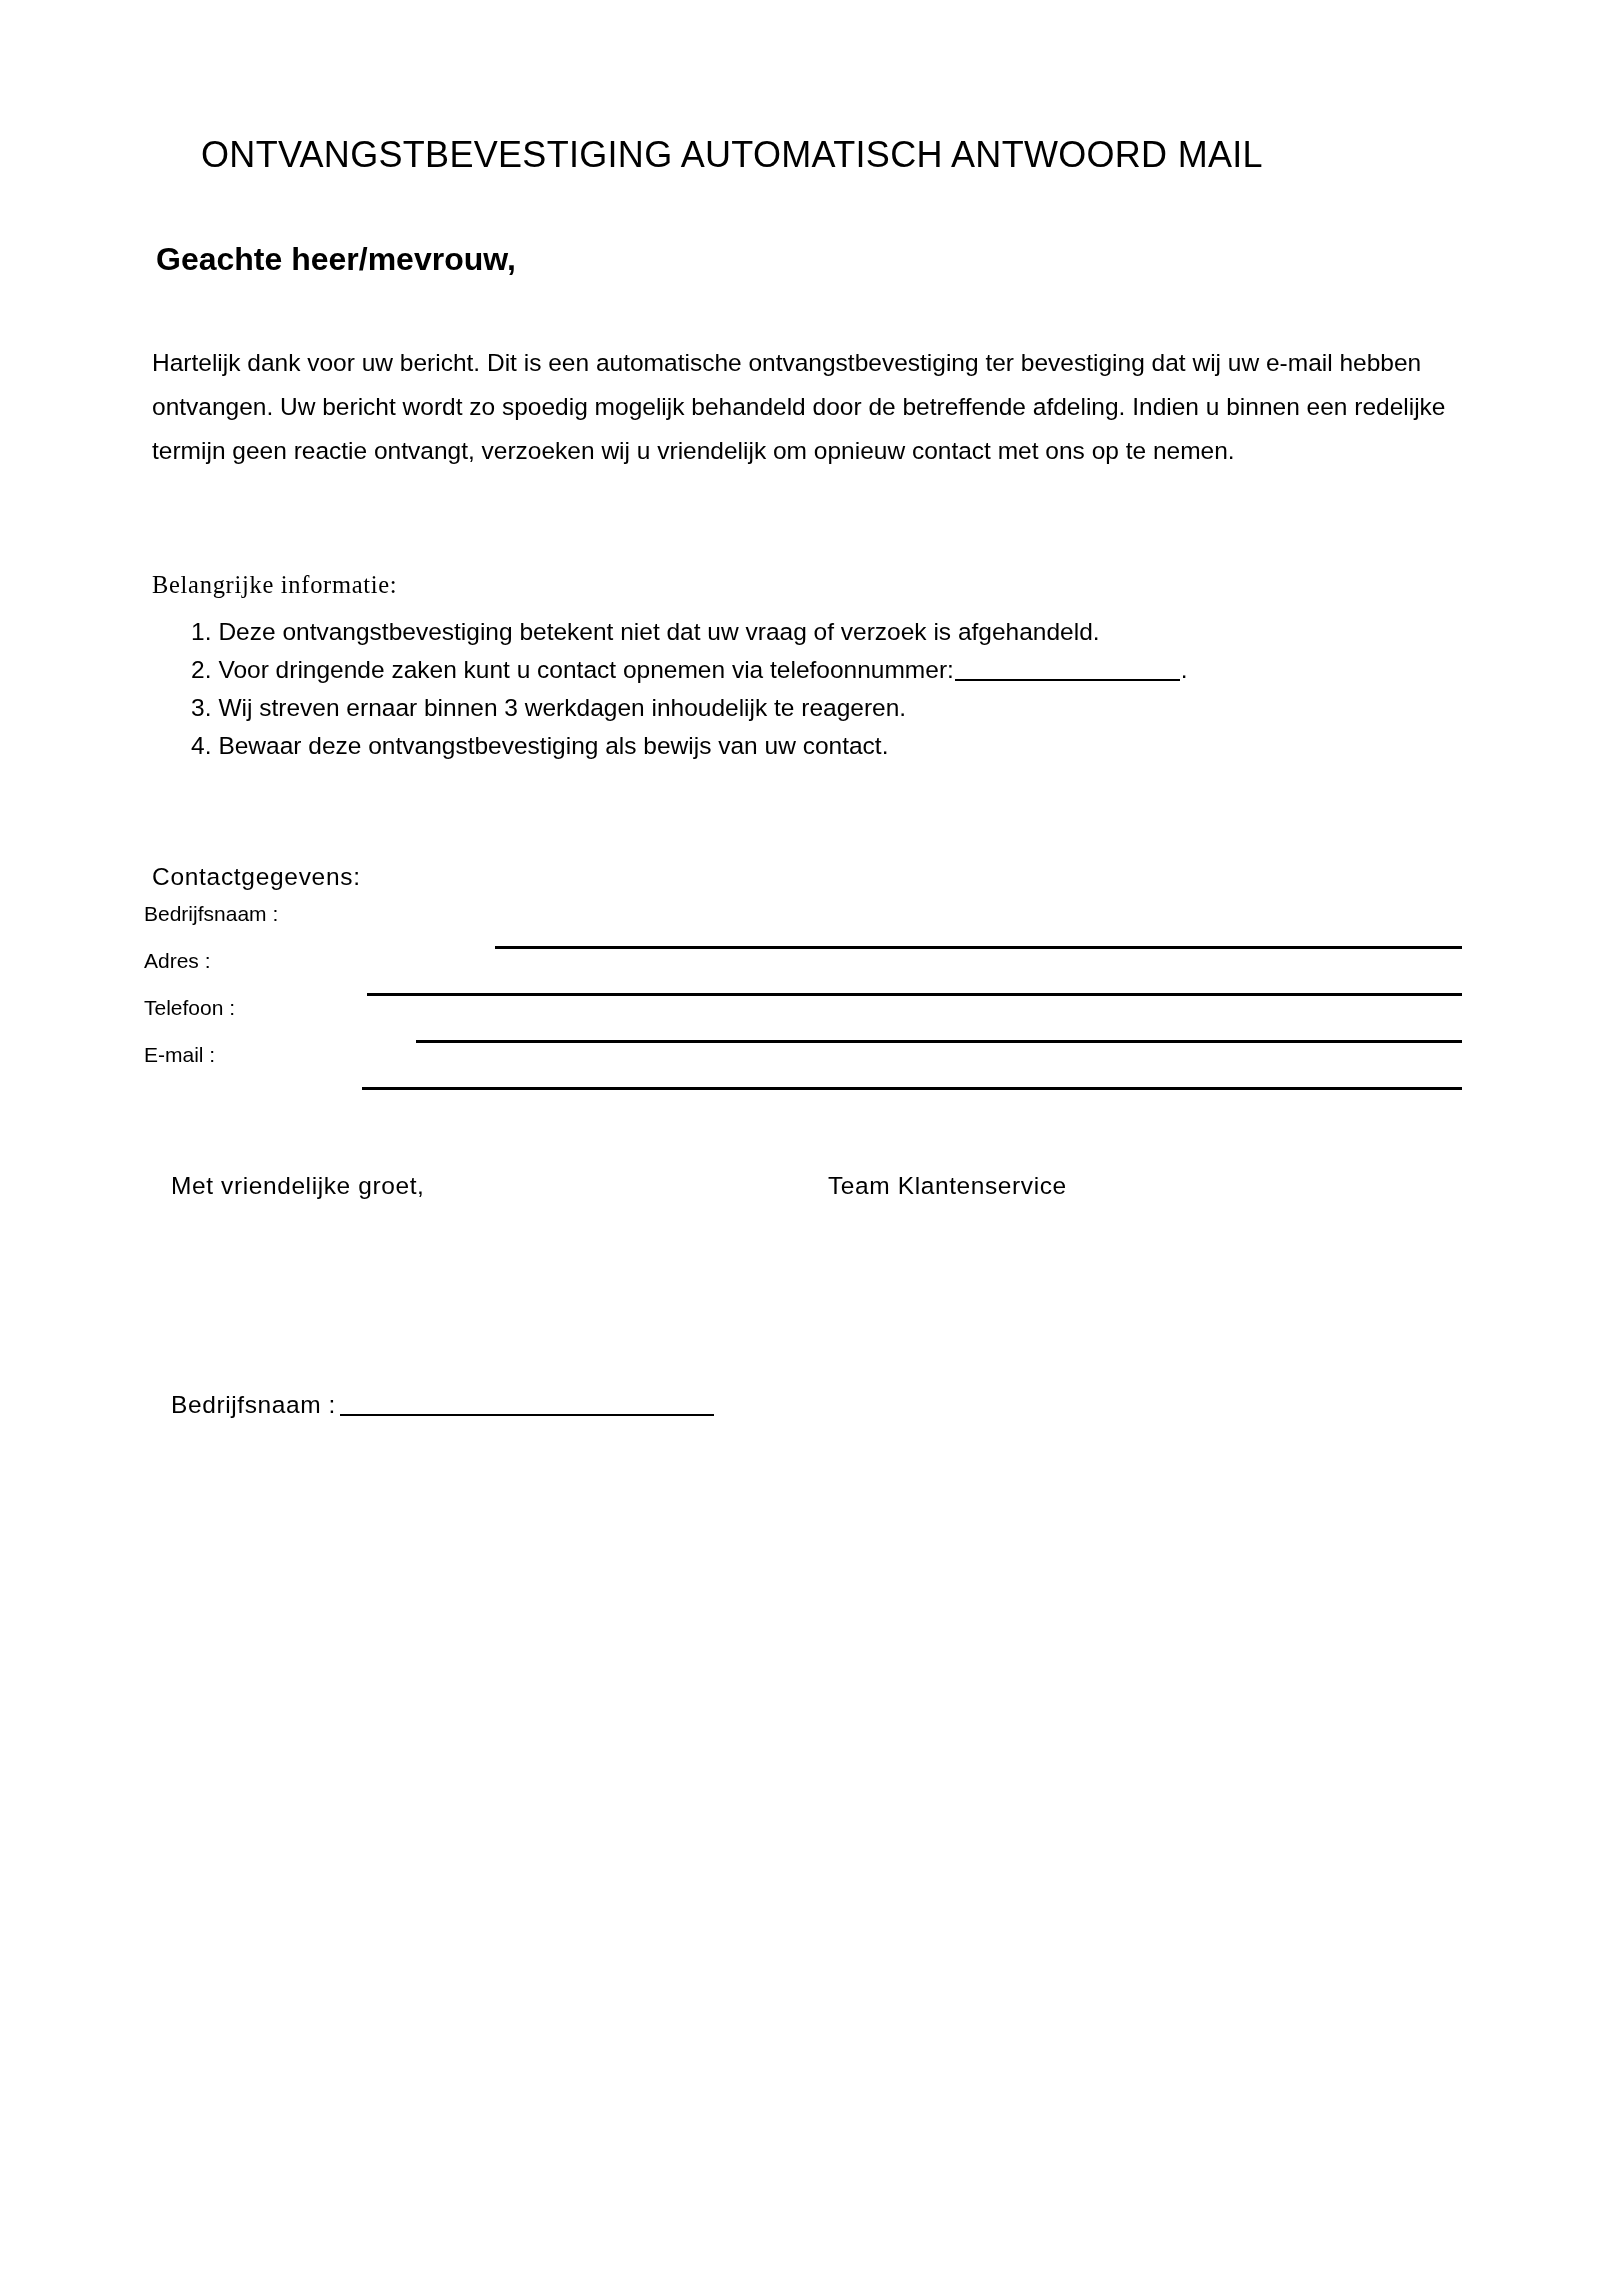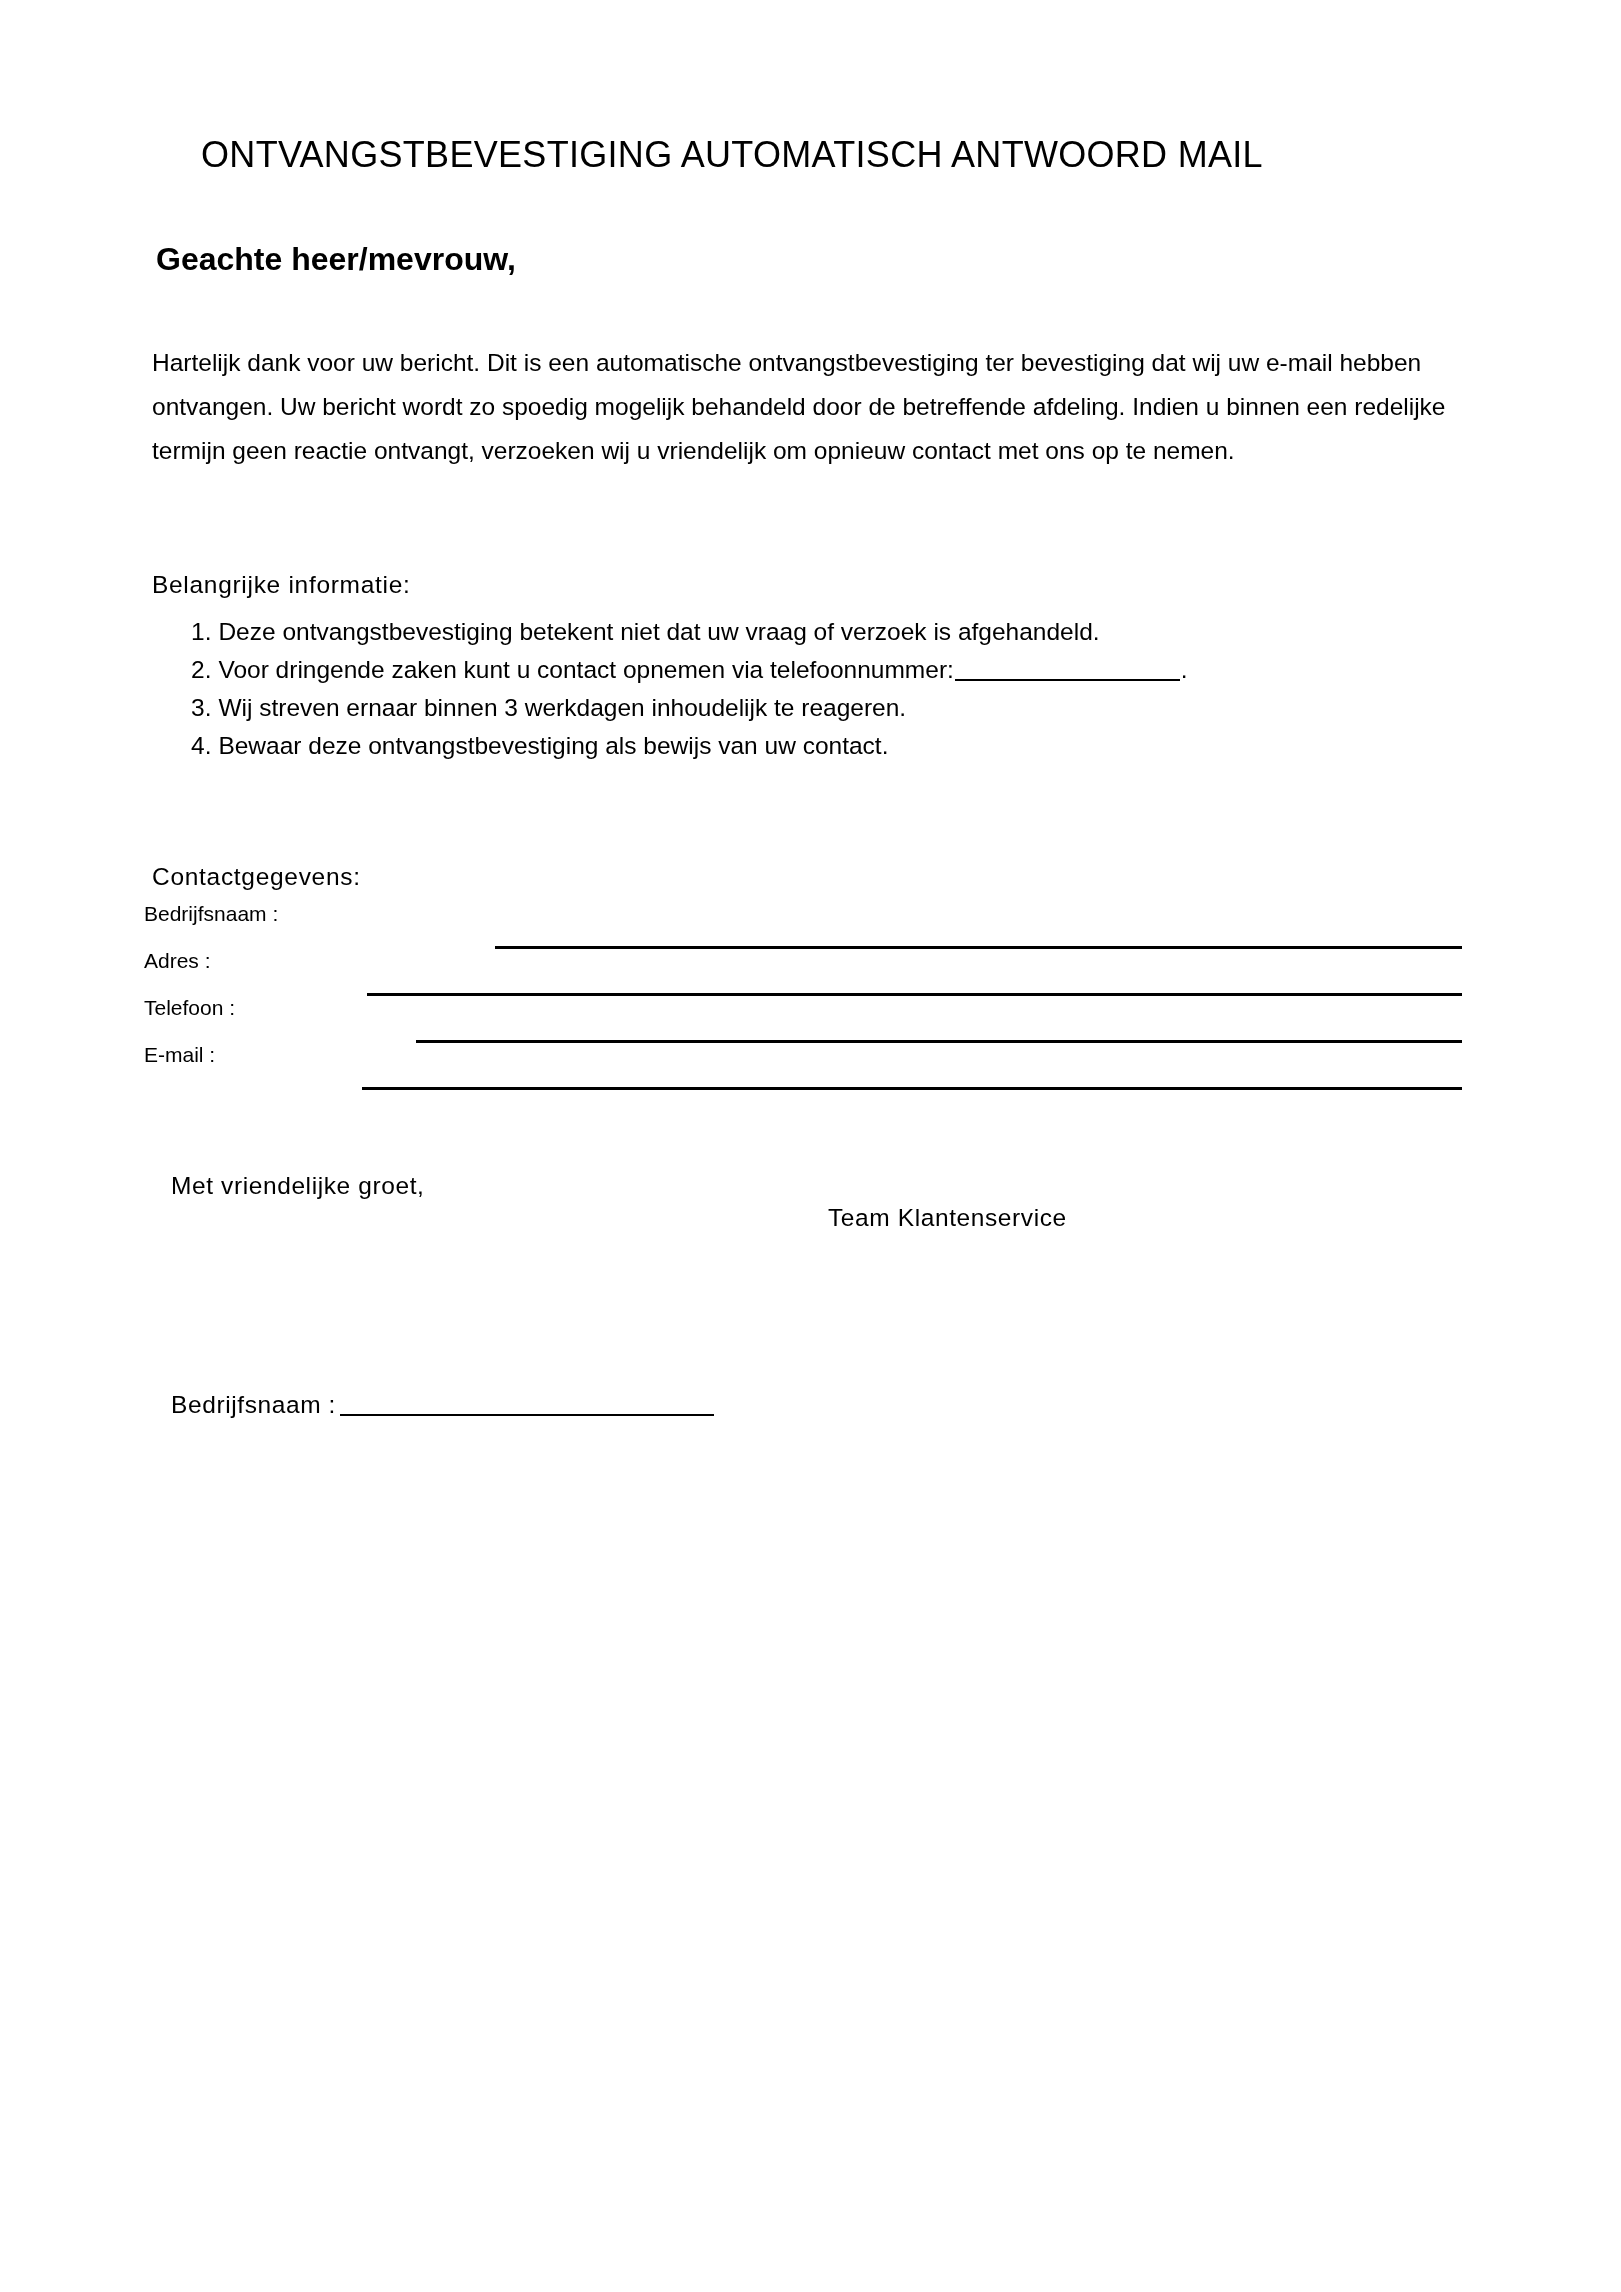--- a/index.html
+++ b/index.html
@@ -54,21 +54,21 @@
     text-align: left;
   }
 
   
   .section-heading {
     position: absolute;
     font-size: 24.5px;
     letter-spacing: 0.7px;
     line-height: 1.1;
   }
-  .heading-important { left: 152px; top: 572px; }
+  .heading-important { left: 152px; top: 572px; font-family: Liberation Serif, serif; }
   .heading-contact   { left: 152px; top: 864px; }
 
   .info-list {
     position: absolute;
     left: 191px;
     top: 613px;
     margin: 0;
     padding: 0;
     list-style: none;
     font-size: 24.5px;
@@ -132,21 +132,20 @@
     letter-spacing: 0.6px;
     line-height: 1.1;
   }
   .closing-team {
     position: absolute;
     left: 828px;
     top: 1173px;
     font-size: 24.5px;
     letter-spacing: 0.6px;
     line-height: 1.1;
-    margin-top: 32px;
   }
 
   
   .signature-row {
     position: absolute;
     left: 171px;
     top: 1392px;
     font-size: 24.5px;
     letter-spacing: 0.6px;
     line-height: 1.1;

